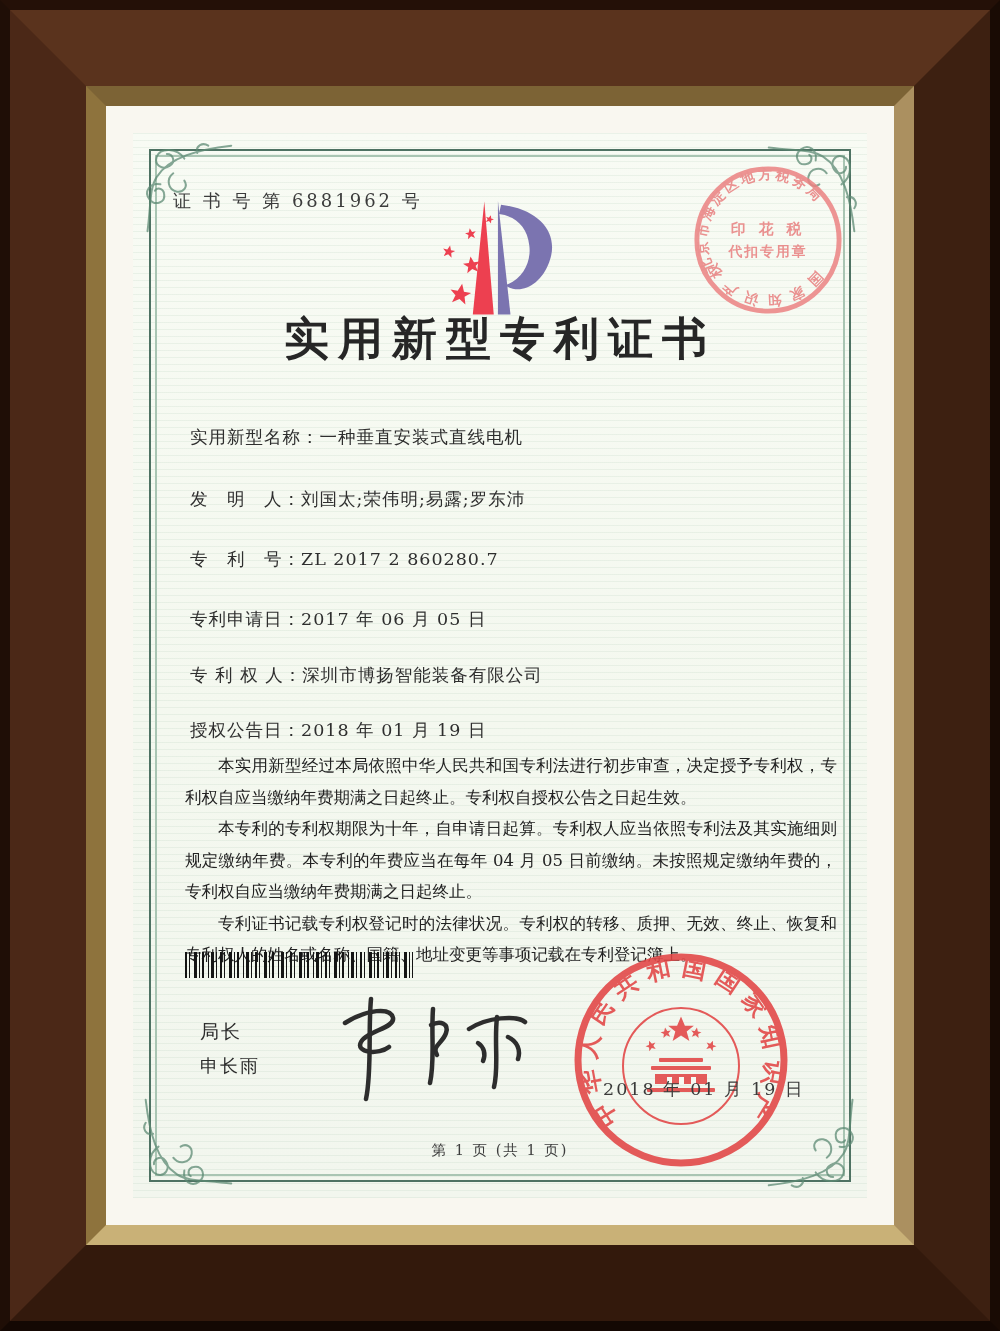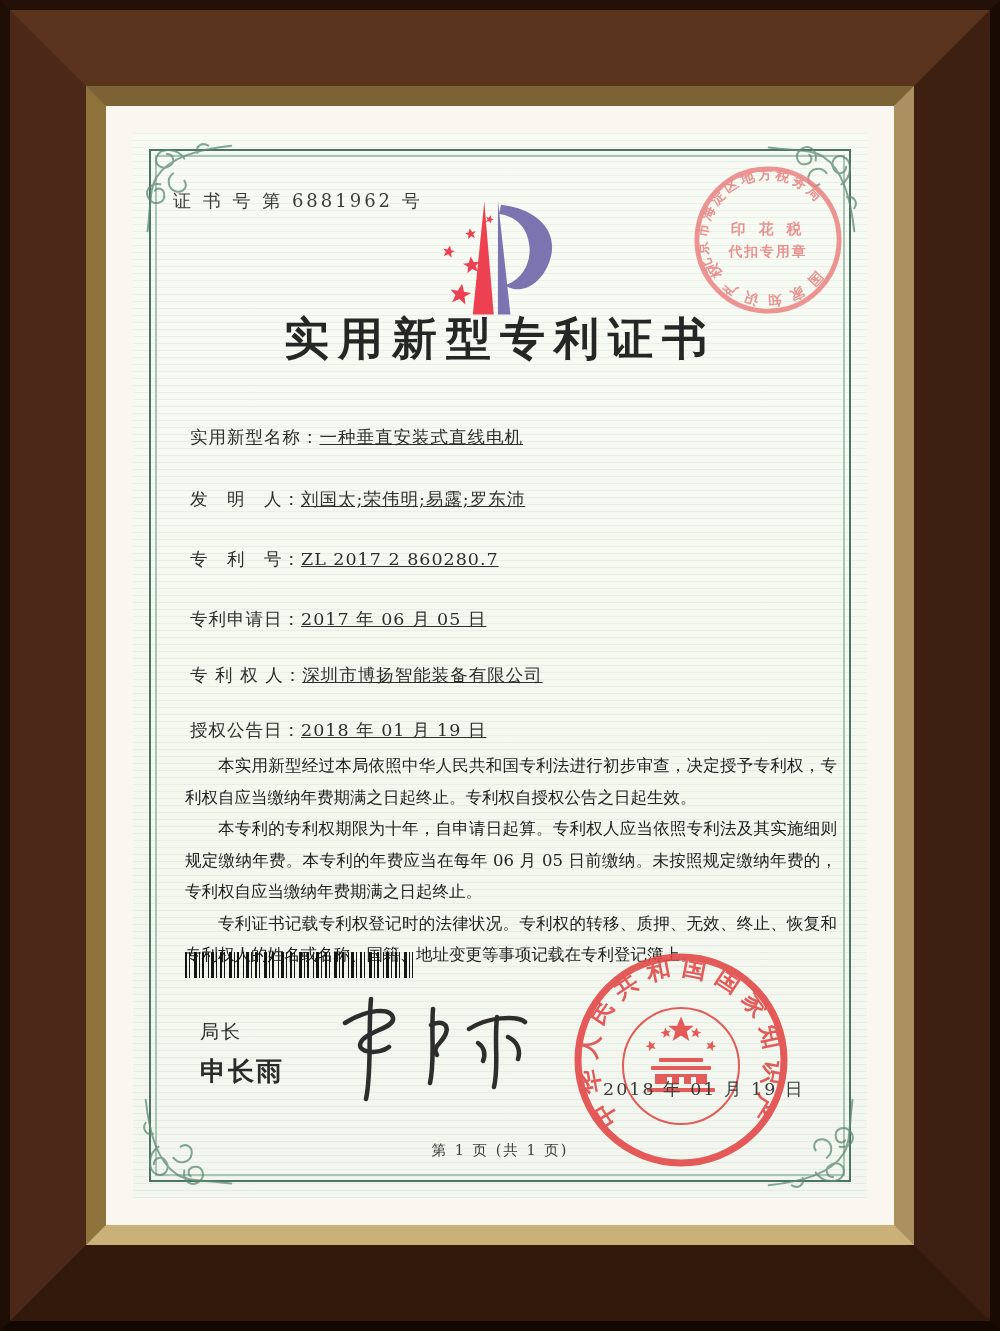--- a/index.html
+++ b/index.html
@@ -35,41 +35,41 @@
 
   .cert-number{position:absolute;left:40px;top:56px;font-size:18px;
     letter-spacing:3px;color:#3b3b3b;z-index:2;}
   .logo{position:absolute;left:299px;top:58px;width:136px;height:132px;z-index:2;}
   .cert-title{position:absolute;left:0;right:0;top:176px;text-align:center;
     font-size:45px;font-weight:bold;letter-spacing:9px;color:#262626;z-index:2;}
 
   .field-row{position:absolute;left:57px;font-size:17.5px;color:#2e2e2e;
     letter-spacing:1px;z-index:2;white-space:nowrap;}
   .field-label{color:#2e2e2e;}
-  .field-value{color:#2e2e2e;text-decoration:underline;}
+  .field-value{color:#2e2e2e;}
 
   .body-text{position:absolute;left:52px;top:617px;width:652px;z-index:2;
     font-size:16.5px;line-height:31.5px;color:#222;text-align:justify;}
   .body-text p{margin:0;text-indent:2em;}
 
   .barcode{position:absolute;left:52px;top:819px;width:228px;height:26px;z-index:2;
     background:repeating-linear-gradient(90deg,
       #141414 0px,#141414 2px,rgba(0,0,0,0) 2px,rgba(0,0,0,0) 4px,
       #141414 4px,#141414 5px,rgba(0,0,0,0) 5px,rgba(0,0,0,0) 9px,
       #141414 9px,#141414 12px,rgba(0,0,0,0) 12px,rgba(0,0,0,0) 14px,
       #141414 14px,#141414 15px,rgba(0,0,0,0) 15px,rgba(0,0,0,0) 17px,
       #141414 17px,#141414 19px,rgba(0,0,0,0) 19px,rgba(0,0,0,0) 23px,
       #141414 23px,#141414 24px,rgba(0,0,0,0) 24px,rgba(0,0,0,0) 26px,
       #141414 26px,#141414 29px,rgba(0,0,0,0) 29px,rgba(0,0,0,0) 31px,
       #141414 31px,#141414 32px,rgba(0,0,0,0) 32px,rgba(0,0,0,0) 35px);}
 
   .director-title{position:absolute;left:67px;top:886px;font-size:19px;
     letter-spacing:2px;color:#2b2b2b;z-index:2;}
-  .director-name{position:absolute;left:67px;top:921px;font-size:26px;
-    letter-spacing:2px;color:#2b2b2b;z-index:2;font-weight:bold;}
+  .director-name{position:absolute;left:67px;top:921px;font-size:18px;
+    letter-spacing:2px;color:#2b2b2b;z-index:2;}
   .signature{position:absolute;left:178px;top:860px;width:240px;height:115px;z-index:3;}
 
   .seal{position:absolute;left:438px;top:817px;width:220px;height:220px;
     z-index:4;opacity:.88;}
   .seal-date{position:absolute;left:470px;top:944px;font-size:17.5px;
     letter-spacing:2px;color:#3a3a3a;z-index:6;}
   .page-footer{position:absolute;left:0;right:0;top:1008px;text-align:center;
     font-size:14.5px;letter-spacing:2px;color:#3c3c3c;z-index:2;}
 
   .tax-stamp{position:absolute;left:556px;top:28px;width:158px;height:158px;
@@ -162,21 +162,21 @@
       </div>
       <div class="field-row" style="top:530px">
         <span class="field-label">专 利 权 人：</span><span class="field-value">深圳市博扬智能装备有限公司</span>
       </div>
       <div class="field-row" style="top:585px">
         <span class="field-label">授权公告日：</span><span class="field-value">2018 年 01 月 19 日</span>
       </div>
 
       <div class="body-text">
         <p>本实用新型经过本局依照中华人民共和国专利法进行初步审查，决定授予专利权，专利权自应当缴纳年费期满之日起终止。专利权自授权公告之日起生效。</p>
-        <p>本专利的专利权期限为十年，自申请日起算。专利权人应当依照专利法及其实施细则规定缴纳年费。本专利的年费应当在每年 06 月 05 日前缴纳。未按照规定缴纳年费的，专利权自应当缴纳年费期满之日起终止。</p>
+        <p>本专利的专利权期限为十年，自申请日起算。专利权人应当依照专利法及其实施细则规定缴纳年费。本专利的年费应当在每年 04 月 05 日前缴纳。未按照规定缴纳年费的，专利权自应当缴纳年费期满之日起终止。</p>
         <p>专利证书记载专利权登记时的法律状况。专利权的转移、质押、无效、终止、恢复和专利权人的姓名或名称、国籍、地址变更等事项记载在专利登记簿上。</p>
       </div>
 
       <div class="barcode"></div>
 
       <div class="director-title">局长</div>
       <div class="director-name">申长雨</div>
 
       <svg class="signature" viewBox="0 0 240 115">
         <g fill="none" stroke="#2d2d2d" stroke-width="4.5" stroke-linecap="round" stroke-linejoin="round">

